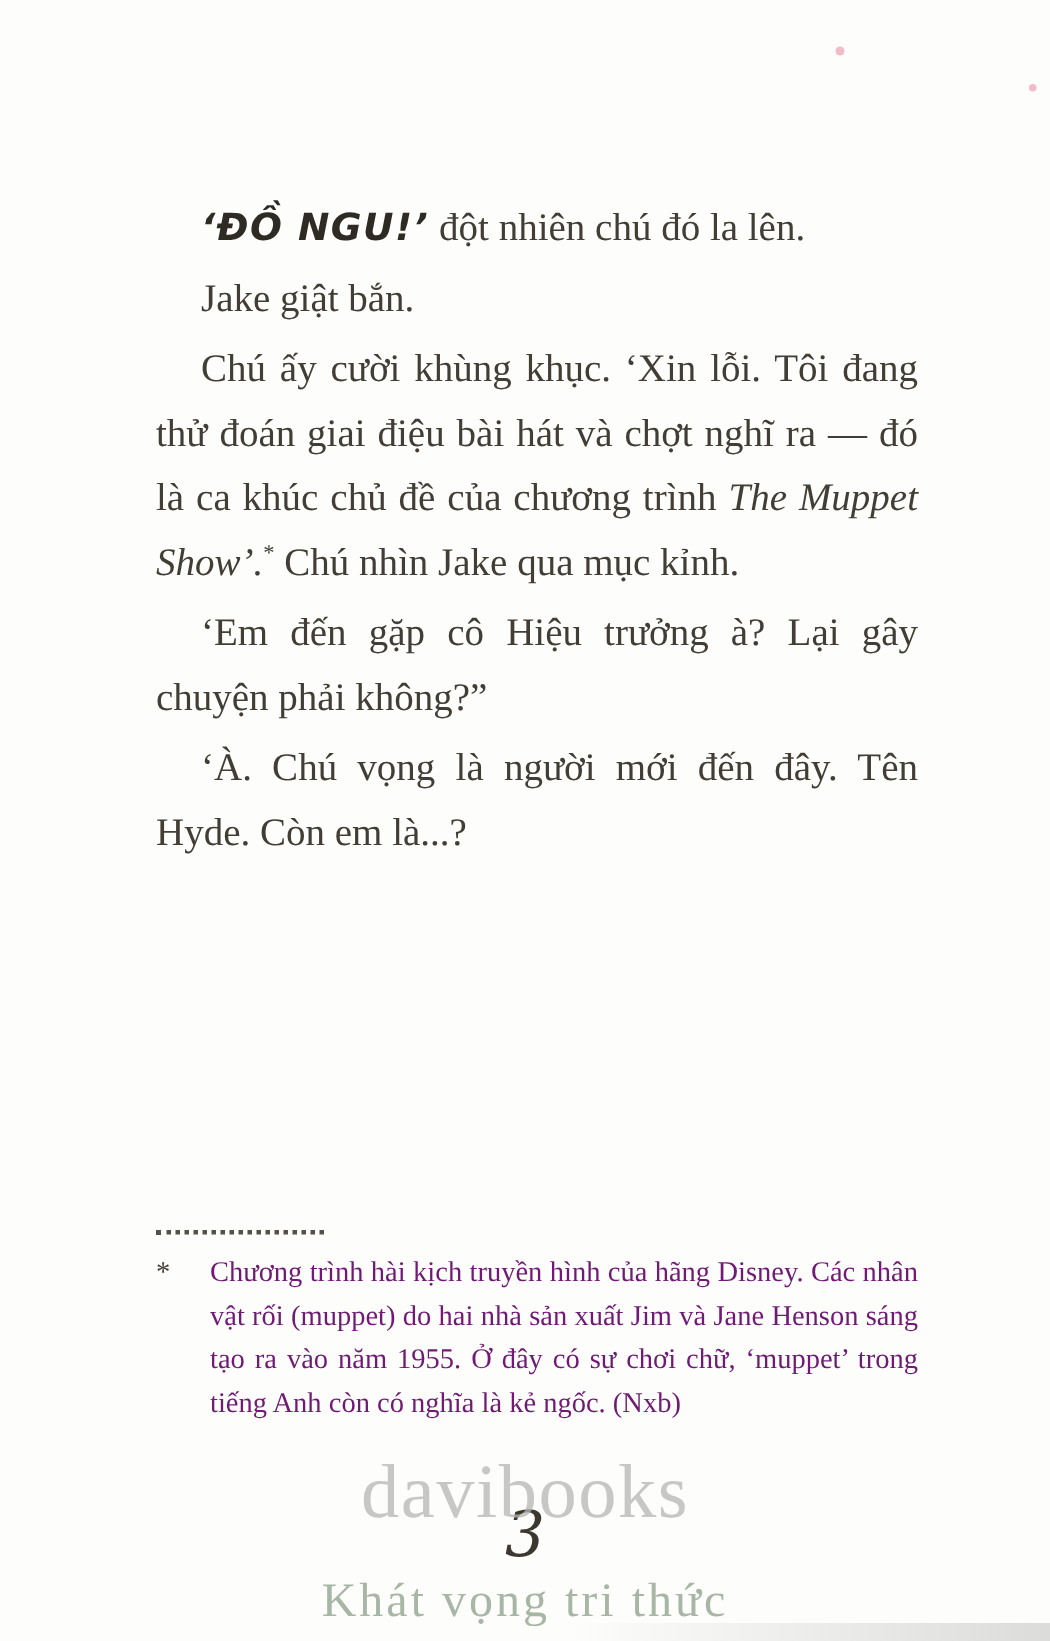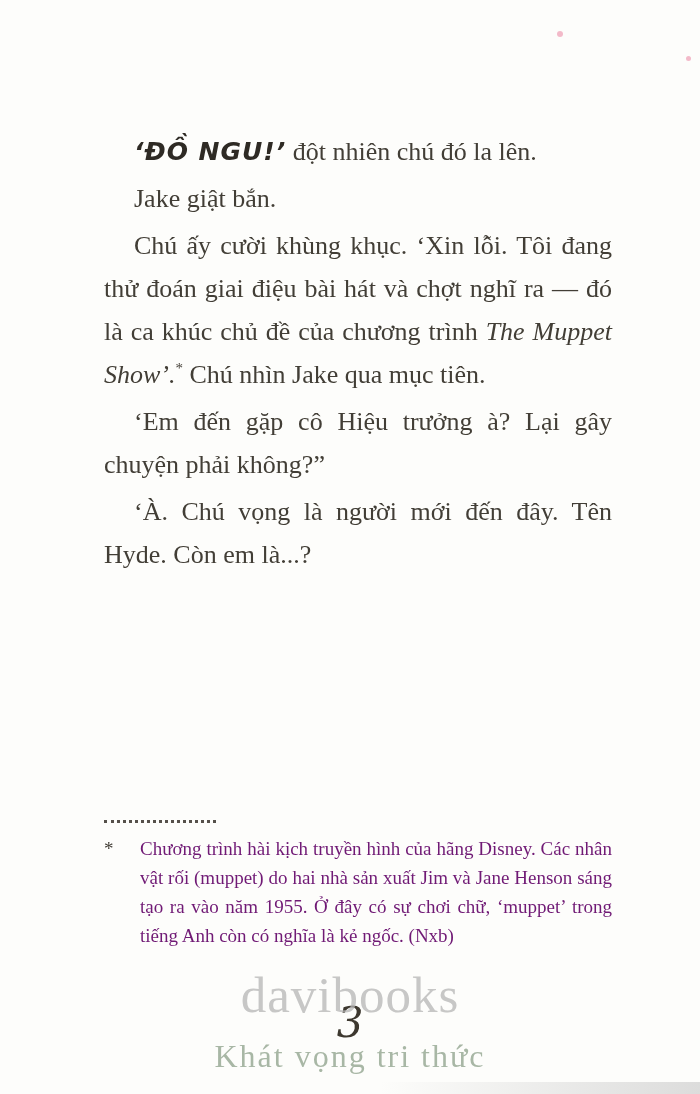--- a/index.html
+++ b/index.html
@@ -112,21 +112,21 @@
     opacity: 0.75;
     letter-spacing: 1px;
   }
   .wm-slogan {
     font-family: "Liberation Serif", serif;
     font-size: 32px;
     line-height: 34px;
     color: #9aab97;
     opacity: 0.85;
     letter-spacing: 2px;
-    margin-top: 4px;
+    margin-top: 14px;
   }
   .bottom-shadow {
     position: absolute;
     right: 0;
     bottom: 0;
     width: 320px;
     height: 12px;
     background: linear-gradient(to left, #c6c6c6, rgba(198,198,198,0));
     opacity: .6;
   }
@@ -138,21 +138,21 @@
 
   <div class="artifact dot1"></div>
   <div class="artifact dot2"></div>
 
   <main class="text-block">
 
     <p class="para"><span class="shout">‘ĐỒ NGU!’</span><span> đột nhiên chú đó la lên.</span></p>
 
     <p class="para">Jake giật bắn.</p>
 
-    <p class="para"><span>Chú ấy cười khùng khục. ‘Xin lỗi. Tôi đang thử đoán giai điệu bài hát và chợt nghĩ ra — đó là ca khúc chủ đề của chương trình </span><em>The Muppet Show’.</em><sup class="fn-ref">*</sup><span> Chú nhìn Jake qua mục tiên.</span></p>
+    <p class="para"><span>Chú ấy cười khùng khục. ‘Xin lỗi. Tôi đang thử đoán giai điệu bài hát và chợt nghĩ ra — đó là ca khúc chủ đề của chương trình </span><em>The Muppet Show’.</em><sup class="fn-ref">*</sup><span> Chú nhìn Jake qua mục kỉnh.</span></p>
 
     <p class="para">‘Em đến gặp cô Hiệu trưởng à? Lại gây chuyện phải không?”</p>
 
 
     <p class="para">‘À. Chú vọng là người mới đến đây. Tên Hyde. Còn em là...?</p>
 
 
 
   </main>
 

